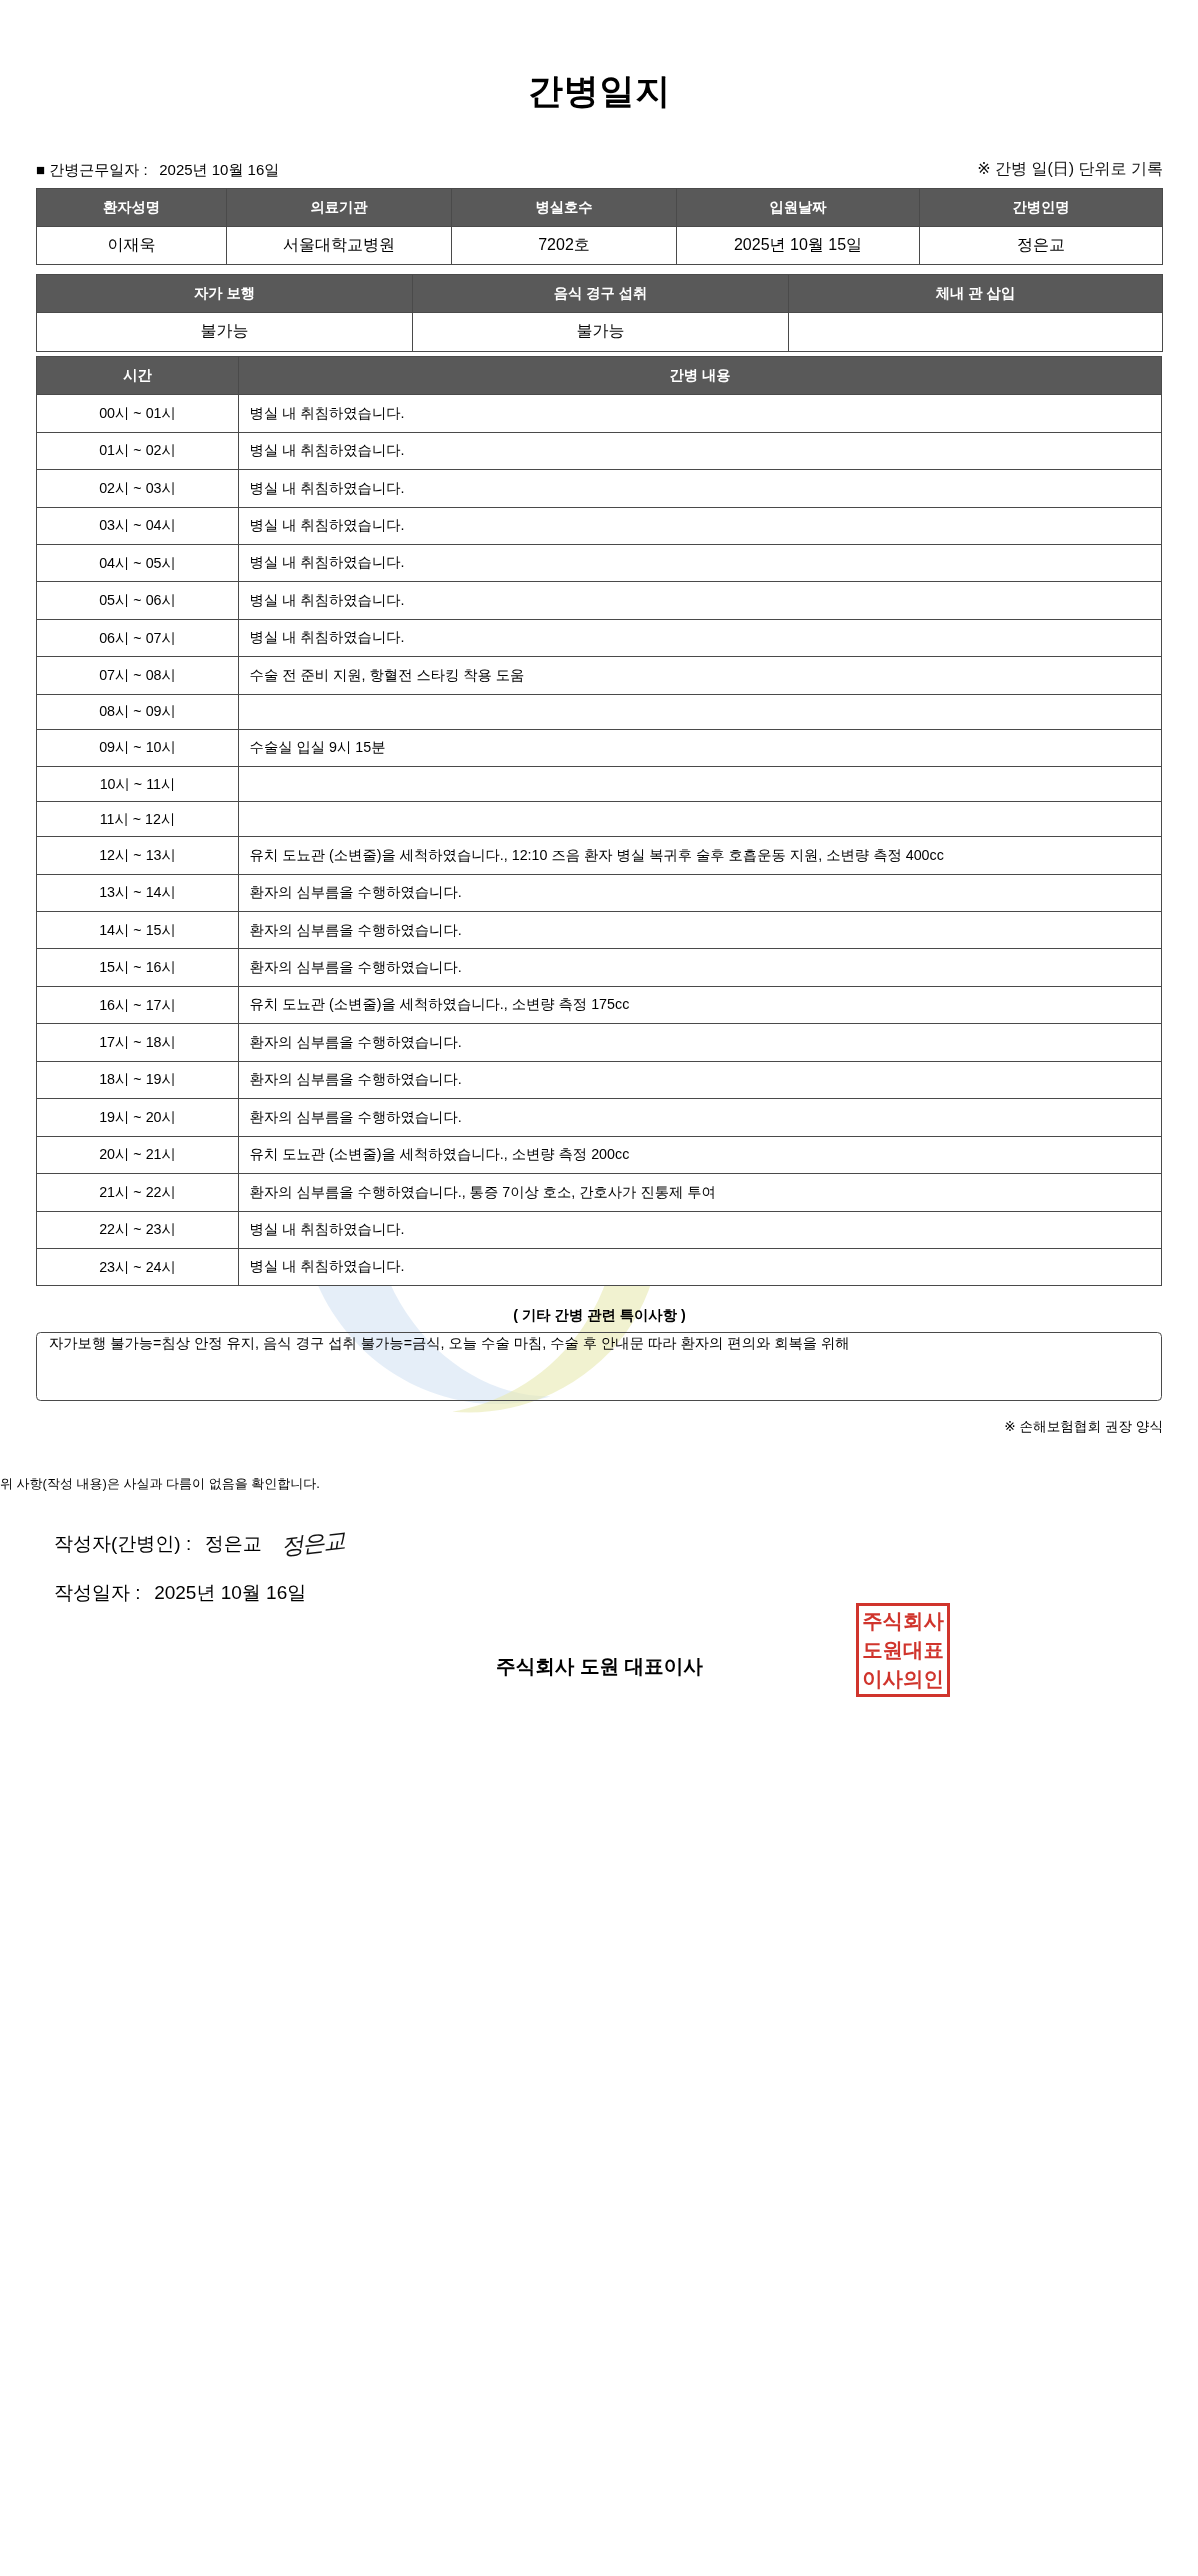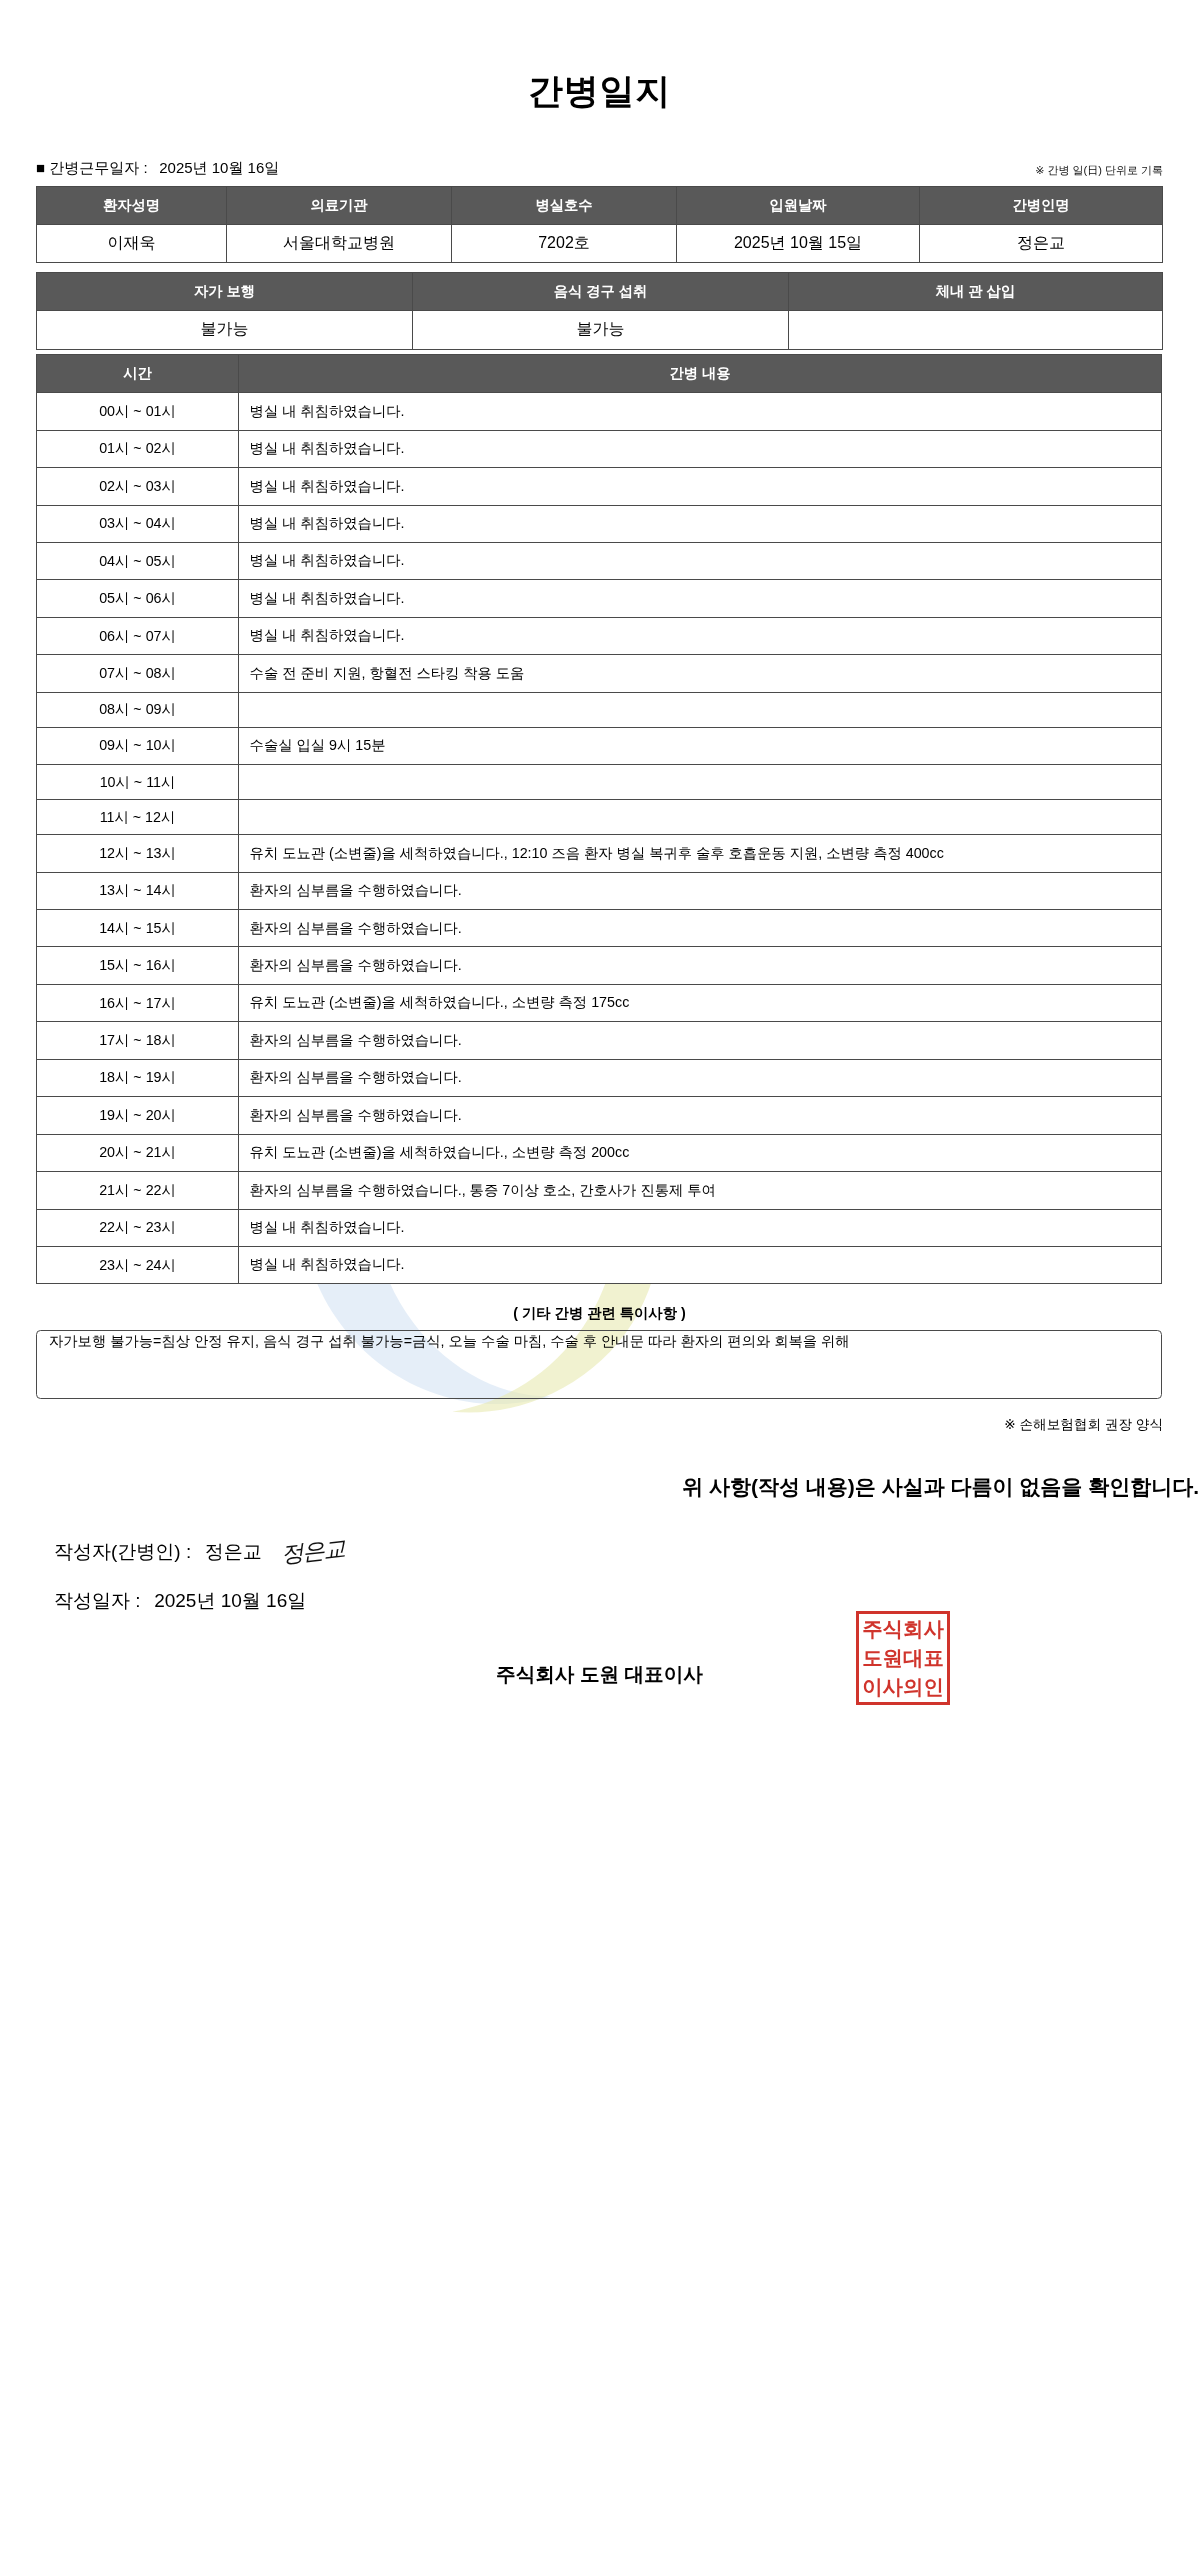--- a/index.html
+++ b/index.html
@@ -51,21 +51,21 @@
     justify-content: space-between;
     align-items: flex-end;
     margin: 44px 36px 7.5px 36px;
     font-size: 14.3px;
   }
   .meta-left {
     font-size: 15px;
     font-weight: normal;
   }
   .meta-right {
-    font-size: 11px;
+    font-size: 16px;
     color: #111;
   }
   table.grid {
     border-collapse: collapse;
     width: 1126px;
     margin: 0 36px;
     table-layout: fixed;
   }
   table.grid td, table.grid th {
     border: 0.8px solid #4a4a4a;
@@ -131,23 +131,23 @@
     padding: 0 12px;
     font-size: 14.3px;
     line-height: 1.5;
   }
   .assoc-note {
     text-align: right;
     margin: 16.6px 36px 0 36px;
     font-size: 13.6px;
   }
   .confirm {
-    text-align: right;
-    font-size: 21px;
-    font-weight: bold;
+    text-align: left;
+    font-size: 13px;
+    font-weight: normal;
     margin: 39px 0 0 0;
   }
   .sign-block {
     margin: 35px 0 0 54px;
     font-size: 19px;
   }
   .sign-line {
     display: flex;
     align-items: center;
     margin-bottom: 21px;

